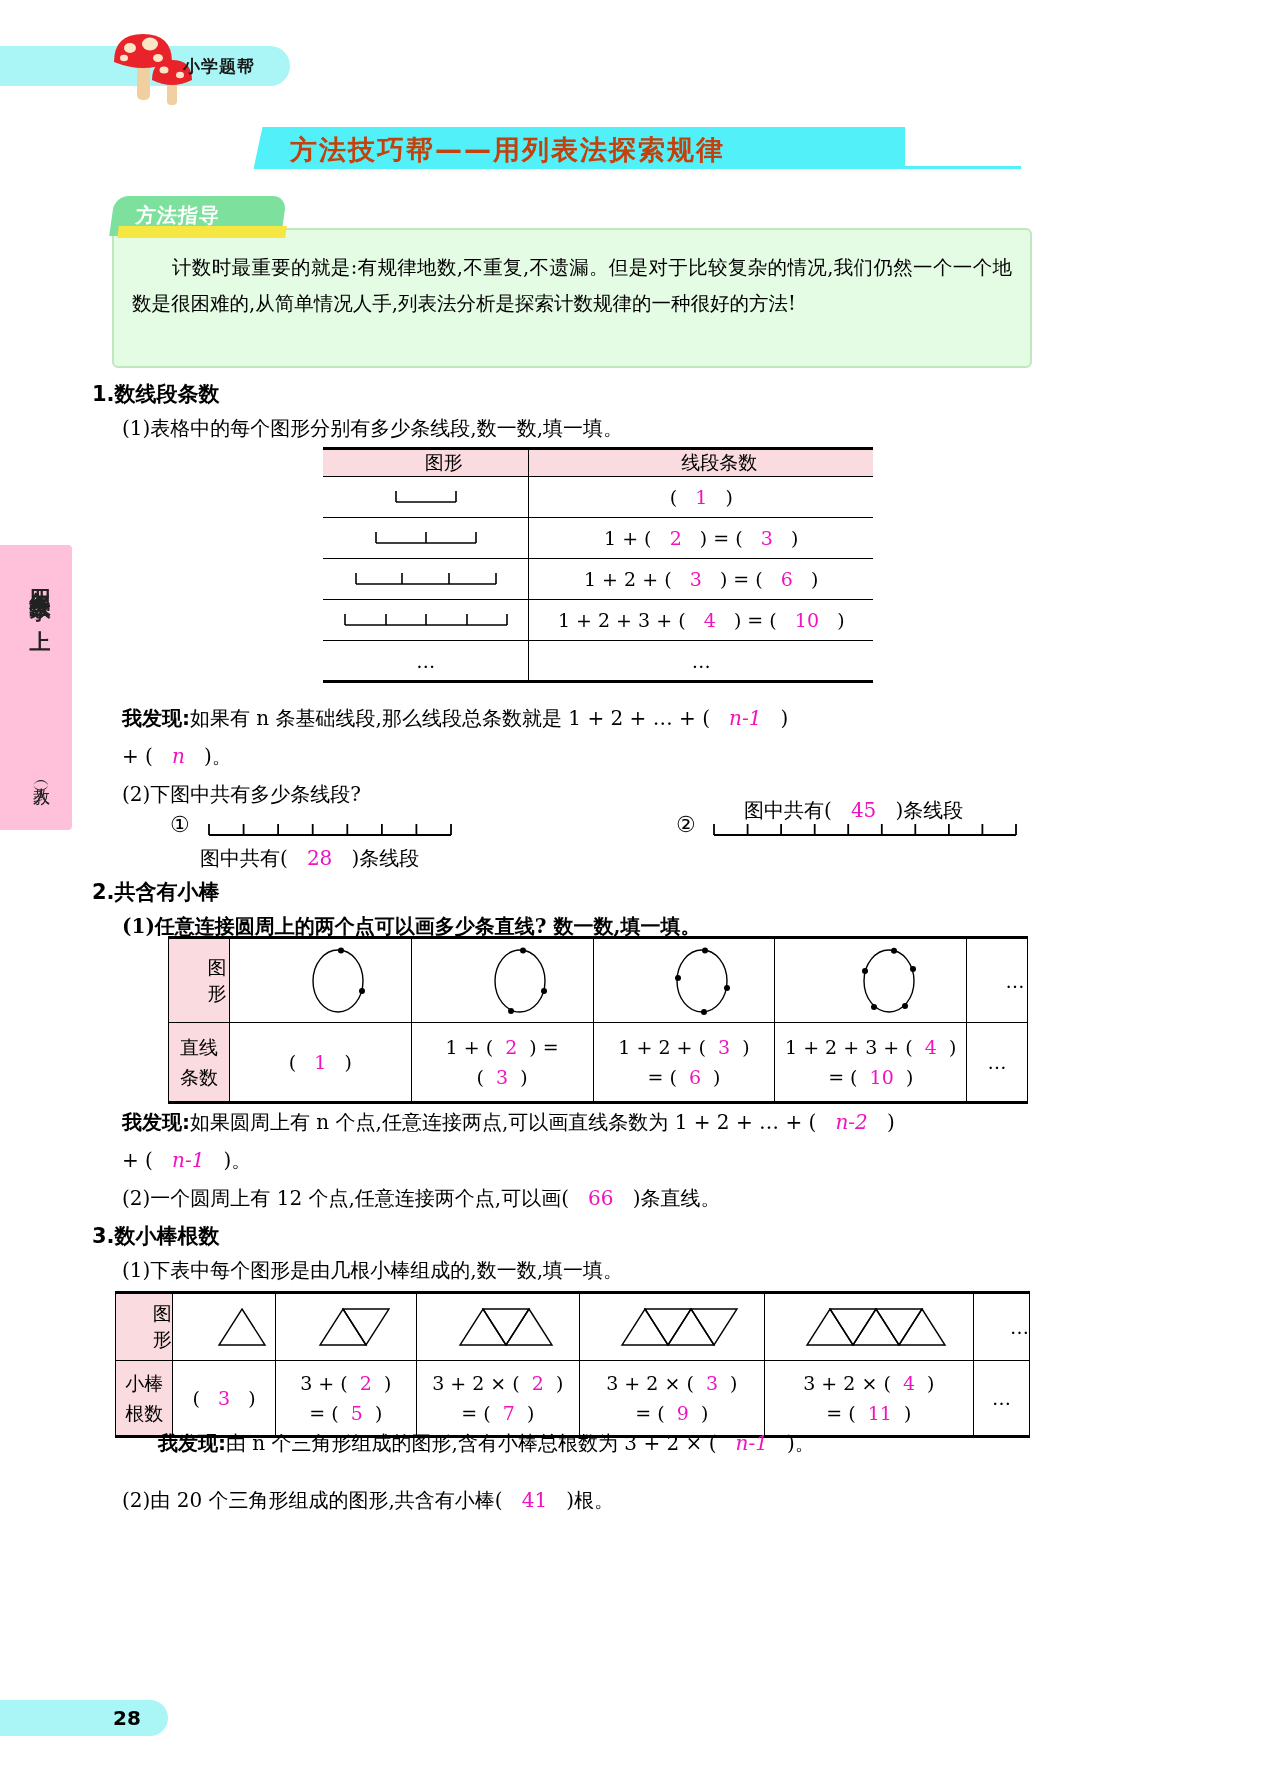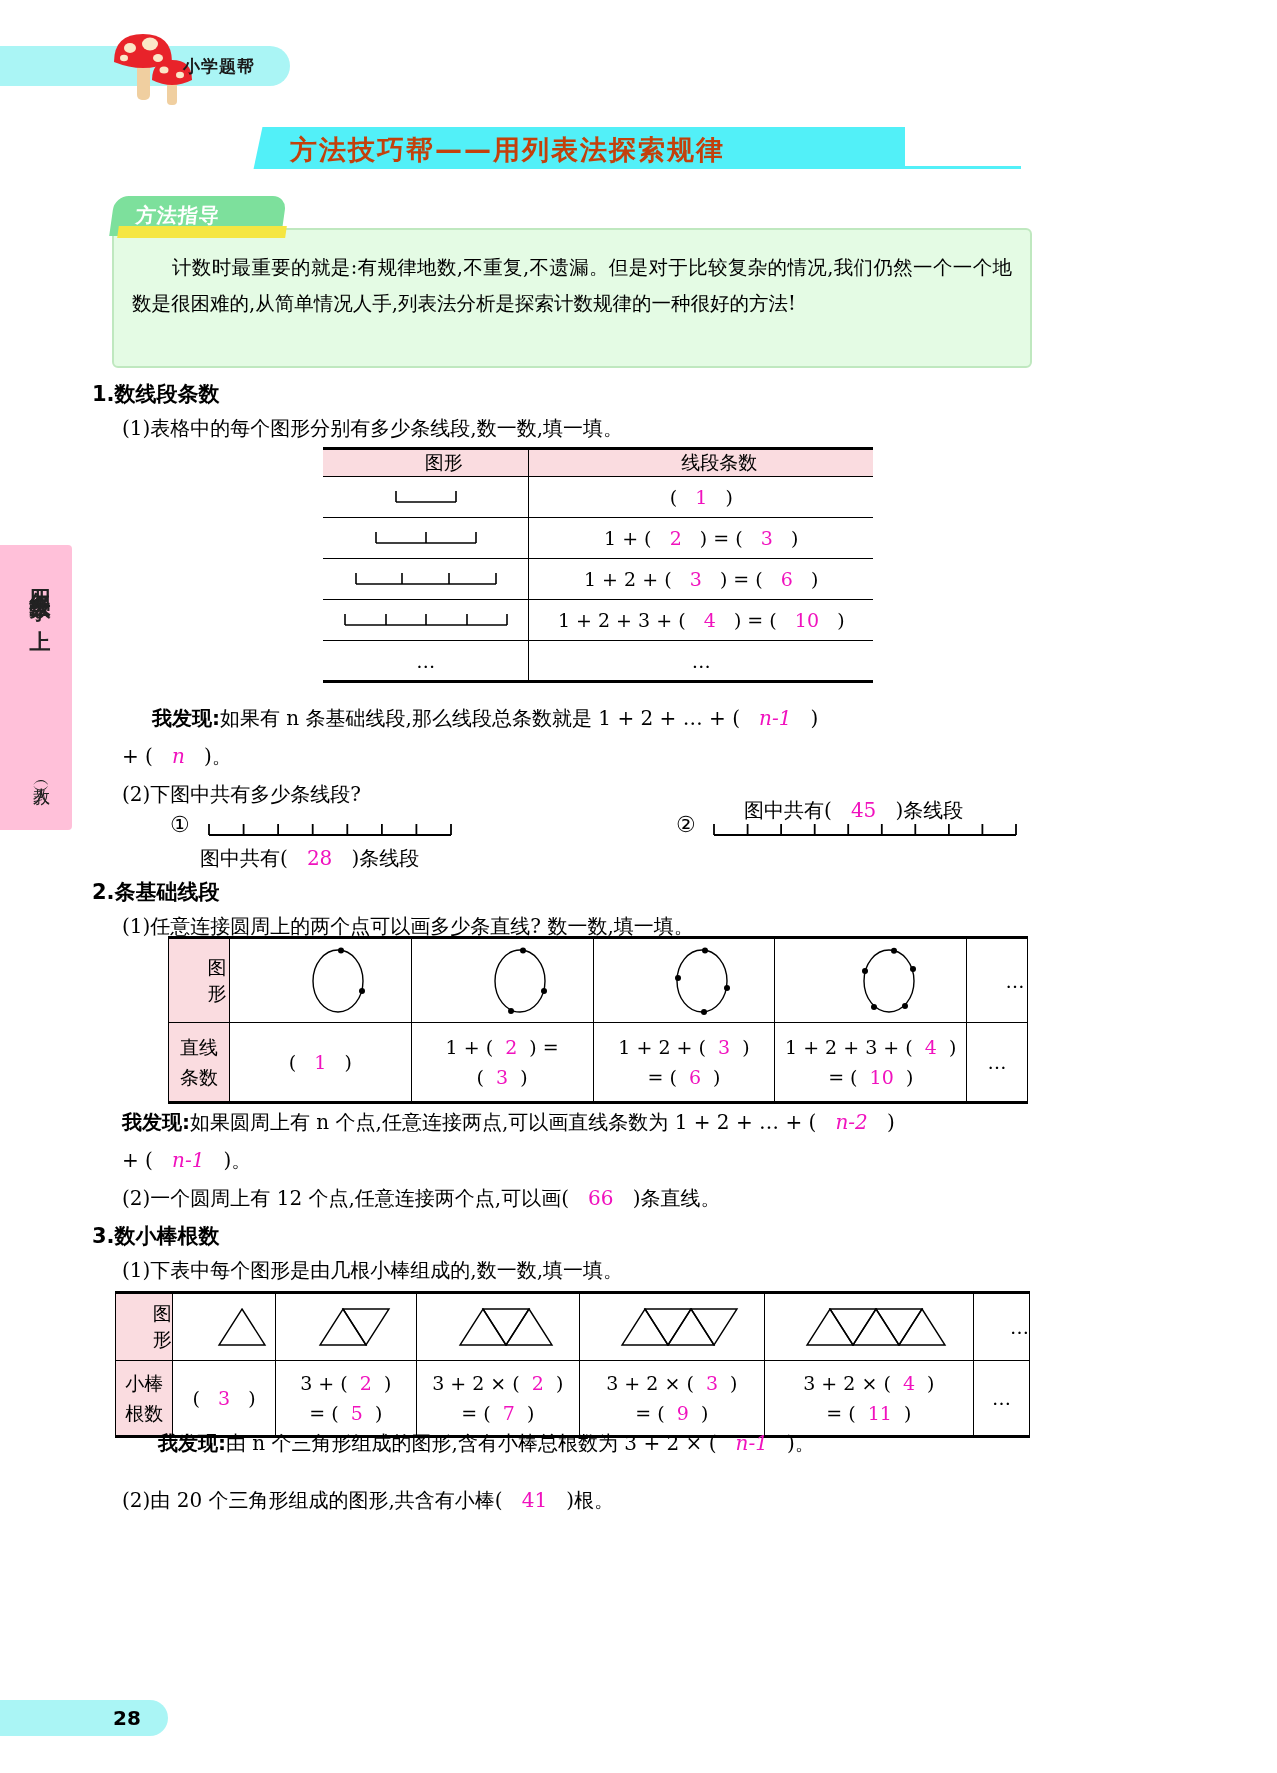--- a/index.html
+++ b/index.html
@@ -296,21 +296,21 @@
       <span>1 + 2 + 3 + (&nbsp;&nbsp;&nbsp;</span><span class="ans">4</span><span>&nbsp;&nbsp;&nbsp;) = (&nbsp;&nbsp;&nbsp;</span><span class="ans">10</span><span>&nbsp;&nbsp;&nbsp;)</span>
     </td>
   </tr>
   <tr>
     <td class="c1 tbl-bot">…</td>
     <td class="c2 tbl-bot">…</td>
   </tr>
 </tbody>
   </table>
 
-<div class="disc" style="left:122px; top:705px;margin-left:30px;">
+<div class="disc" style="left:122px; top:705px;">
   <b>我发现:</b><span>如果有 n 条基础线段,那么线段总条数就是 1 + 2 + … + (</span><span>&nbsp;&nbsp;&nbsp;</span><span class="ans ital">n-1</span><span>&nbsp;&nbsp;&nbsp;</span><span>)</span>
 </div>
 <div class="disc" style="left:122px; top:743px;">
   <span>+ (</span><span>&nbsp;&nbsp;&nbsp;</span><span class="ans ital">n</span><span>&nbsp;&nbsp;&nbsp;</span><span>)。</span>
 </div>
 
 <div class="q-line" style="left:122px; top:781px;">(2)下图中共有多少条线段?</div>
 
 <div class="q-line" style="left:170px; top:812px; font-size:22px;">①</div>
 <svg style="position:absolute; left:205px; top:815px;" width="250" height="26" viewBox="0 0 250 26">
@@ -341,23 +341,23 @@
 </svg>
 
 <div class="q-line" style="left:200px; top:845px;">
   <span>图中共有(</span><span>&nbsp;&nbsp;&nbsp;</span><span class="ans">28</span><span>&nbsp;&nbsp;&nbsp;</span><span>)条线段</span>
 </div>
 <div class="q-line" style="left:708px; top:797px;margin-left:36px;">
   <span>图中共有(</span><span>&nbsp;&nbsp;&nbsp;</span><span class="ans">45</span><span>&nbsp;&nbsp;&nbsp;</span><span>)条线段</span>
 </div>
 
 <div class="h-num" style="left:92px; top:878px;">
-  <span>2.</span><span>条基础线段</span>
-</div>
-<div class="q-line" style="left:122px; top:913px;">(1)任意连接圆周上的两个点可以画多少条直线? 数一数,填一填。</div>
+  <span>2.</span><span>共含有小棒</span>
+</div>
+<div class="q-line" style="left:122px; top:913px;font-weight:bold;">(1)任意连接圆周上的两个点可以画多少条直线? 数一数,填一填。</div>
 
 <table class="tbl" id="table2">
   <tbody>
       <tr>
     <td class="lbl pinkhdr tbl-top" style="height:85px;">图形</td>
     <td class="cc tbl-top">
       <div class="fig-wrap">
         <svg width="62" height="72" viewBox="0 0 62 72">
           <ellipse cx="31" cy="36" rx="25" ry="31" fill="none" stroke="#000" stroke-width="1.4"></ellipse>
           <circle cx="34" cy="5.6" r="3" fill="#000"></circle>

